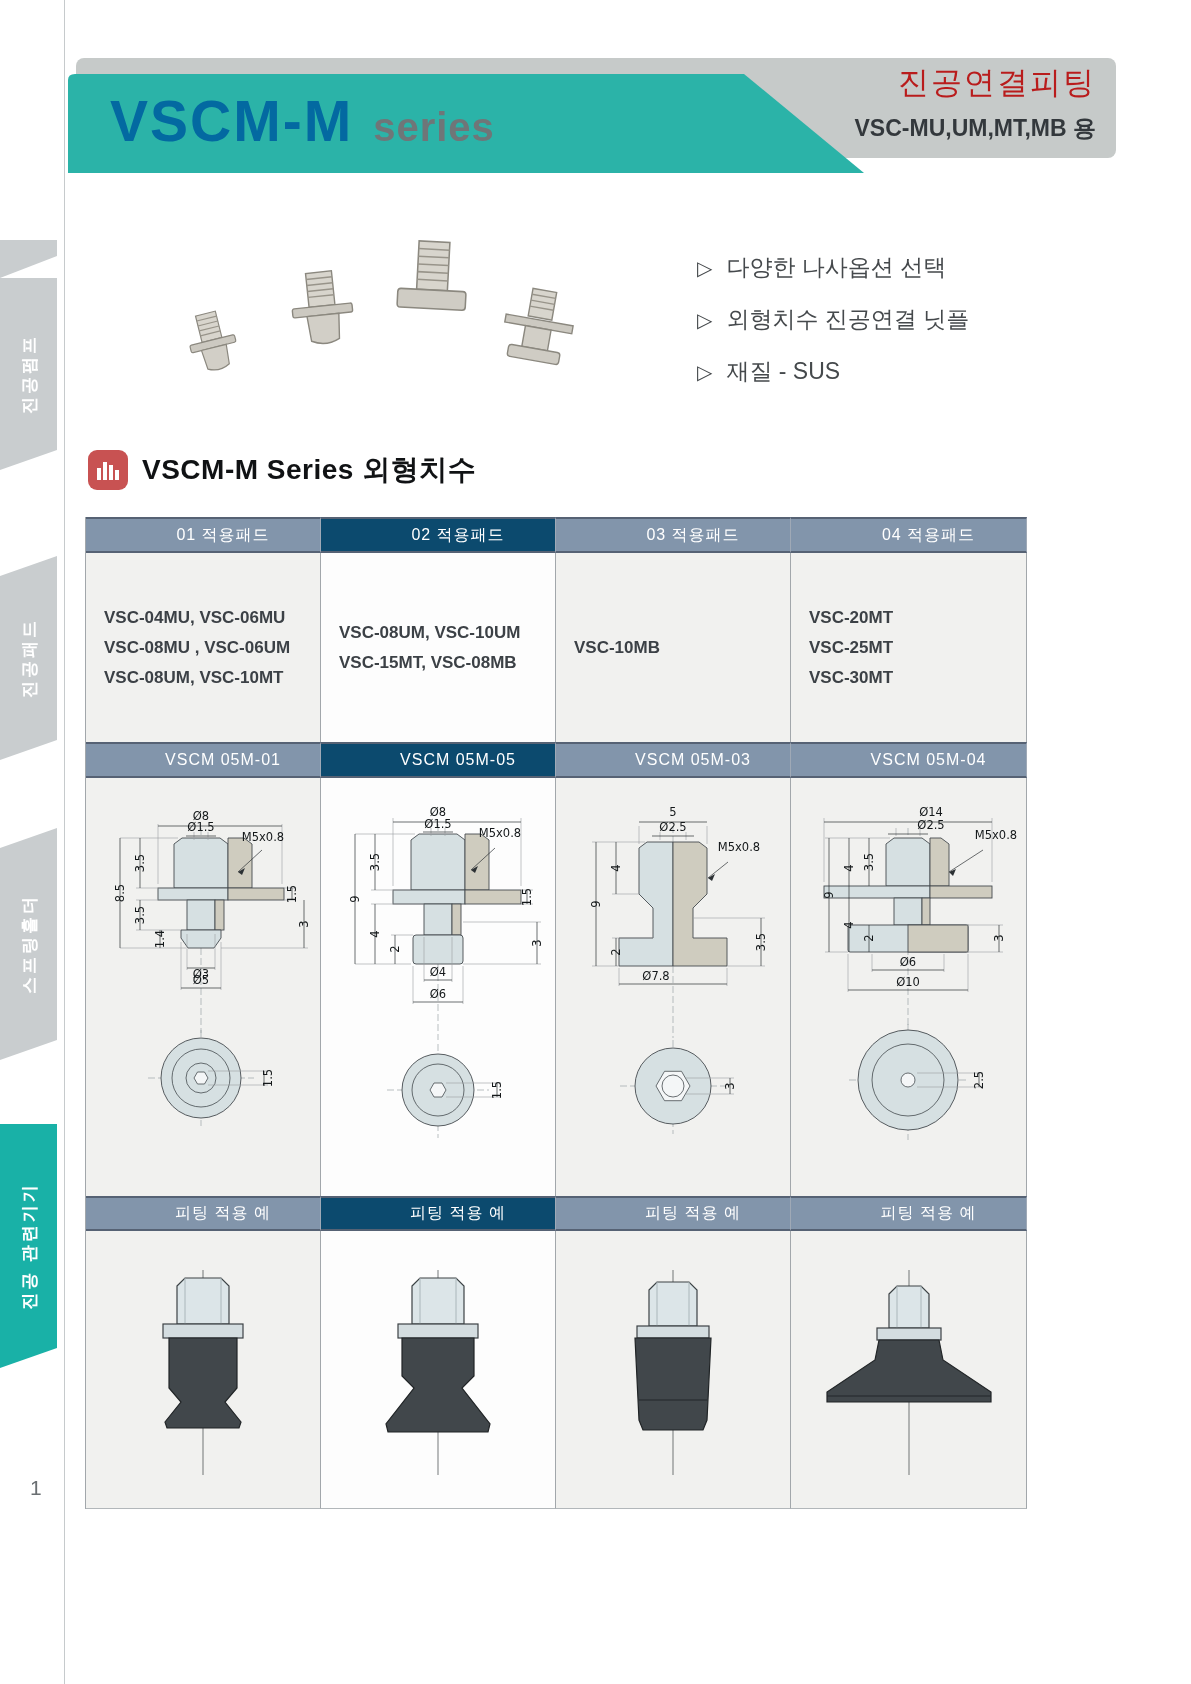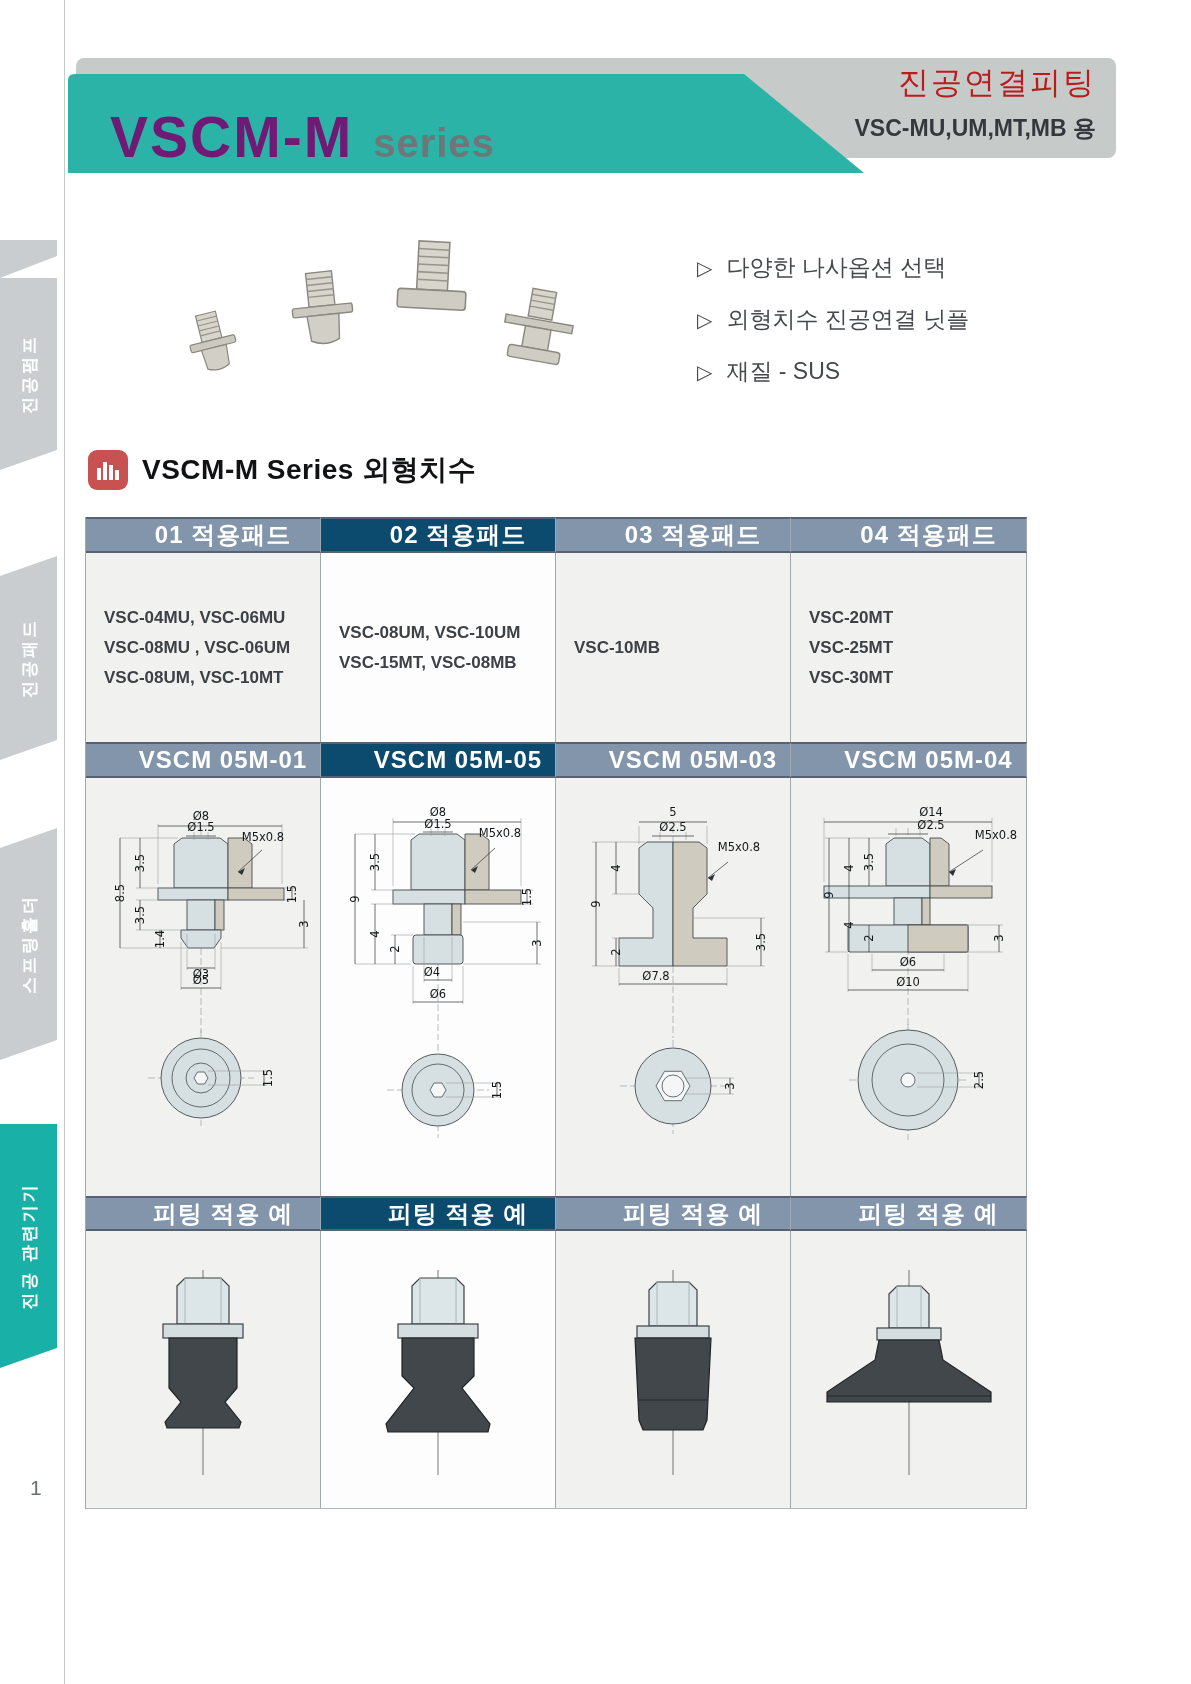--- a/index.html
+++ b/index.html
@@ -12,42 +12,42 @@
   .tab-gray{background:#c9cdcf;}
   .tab-teal{background:#19b1a7;}
   .tab-label{position:absolute;left:50%;top:50%;transform:translate(-50%,-50%) rotate(-90deg);
              white-space:nowrap;color:#fff;font-weight:bold;font-size:17px;letter-spacing:3px;}
   .pagenum{position:absolute;left:30px;top:1476px;font-size:21px;color:#6a6f72;}
 
   
   .hdr{position:absolute;left:68px;top:48px;width:1056px;height:125px;}
   .hdr svg{position:absolute;left:0;top:0;}
   .brand{position:absolute;left:42px;top:40px;display:flex;align-items:baseline;gap:20px;}
-  .brand .t1{font-size:57px;font-weight:bold;color:#701a75;letter-spacing:2px;margin-top:16px;}
+  .brand .t1{font-size:57px;font-weight:bold;color:#0369a1;letter-spacing:2px;}
   .brand .t2{font-size:40px;font-weight:bold;color:#6f7678;letter-spacing:1px;}
   .hdr-right{position:absolute;right:28px;top:14px;text-align:right;}
   .hdr-right .cat{font-size:31px;color:#b91c1c;font-weight:500;letter-spacing:2px;}
   .hdr-right .sub{font-size:23px;color:#33383c;font-weight:bold;margin-top:9px;}
 
   
   .photo{position:absolute;left:150px;top:228px;}
   .features{position:absolute;left:697px;top:252px;}
   .feat{display:flex;align-items:center;margin-bottom:21px;color:#45494c;font-size:23px;}
   .feat .tri{margin-right:14px;font-size:20px;color:#45494c;}
 
   .section-head{position:absolute;left:88px;top:450px;display:flex;align-items:center;}
   .section-title{margin-left:14px;font-size:28px;font-weight:bold;color:#101214;letter-spacing:.5px;}
 
   
   .ptable{position:absolute;left:85px;top:517px;width:941px;display:grid;
           grid-template-columns:235px 235px 235px 236px;
           grid-template-rows:36px 189px 36px 418px 35px 278px;
           border-left:1px solid #a2a7ab;}
   .hband{background:#8295ab;border-top:2px solid #566274;border-bottom:2px solid #566274;
-         border-right:1px solid #9fa9b6;color:#fff;font-weight:bold;font-size:24px;
+         border-right:1px solid #9fa9b6;color:#fff;font-weight:normal;font-size:16px;
          display:flex;align-items:center;justify-content:center;letter-spacing:1px;padding-left:40px;}
   .hband.dark{background:#0c4a6e;}
   .mcell{background:#f1f1ef;border-right:1px solid #a2a7ab;display:flex;flex-direction:column;
          justify-content:center;padding-left:18px;gap:10px;font-weight:bold;font-size:17px;color:#3c4146;}
   .dcell{position:relative;background:#f1f1ef;border-right:1px solid #a2a7ab;}
   .icell{background:#f1f1ef;border-right:1px solid #a2a7ab;display:flex;align-items:center;justify-content:center;border-bottom:1px solid #b2b7ba;}
   .white{background:#fdfdfd;}
 
   
   .dcell svg{position:absolute;left:0;top:0;}
@@ -310,21 +310,21 @@
       </svg>
       <span class="dl" style="left:95px;top:27px">Ø8</span>
       <span class="dl" style="left:95px;top:39px">Ø1.5</span>
       <span class="dl wd" style="left:152px;top:48px">M5x0.8</span>
       <span class="dv" style="left:19px;top:114px">9</span>
       <span class="dv" style="left:39px;top:77px">3.5</span>
       <span class="dv" style="left:39px;top:149px">4</span>
       <span class="dv" style="left:59px;top:164px">2</span>
       <span class="dv" style="left:191px;top:112px">1.5</span>
       <span class="dv" style="left:201px;top:158px">3</span>
-      <span class="dl" style="left:89px;top:187px">Ø4</span>
+      <span class="dl" style="left:95px;top:187px">Ø4</span>
       <span class="dl" style="left:95px;top:209px">Ø6</span>
       <span class="dv" style="left:161px;top:305px">1.5</span>
     </div>
 
     <div class="dcell">
       <svg width="234" height="418" viewBox="0 0 234 418">
         <line x1="117" y1="48" x2="117" y2="260" class="cl"></line>
         <line x1="64" y1="308" x2="170" y2="308" class="cl"></line>
         <line x1="117" y1="262" x2="117" y2="356" class="cl"></line>
         <path d="M83,70 L91,64 H117 V188 H63 V160 H97 V130 L83,116 Z" class="s1"></path>

